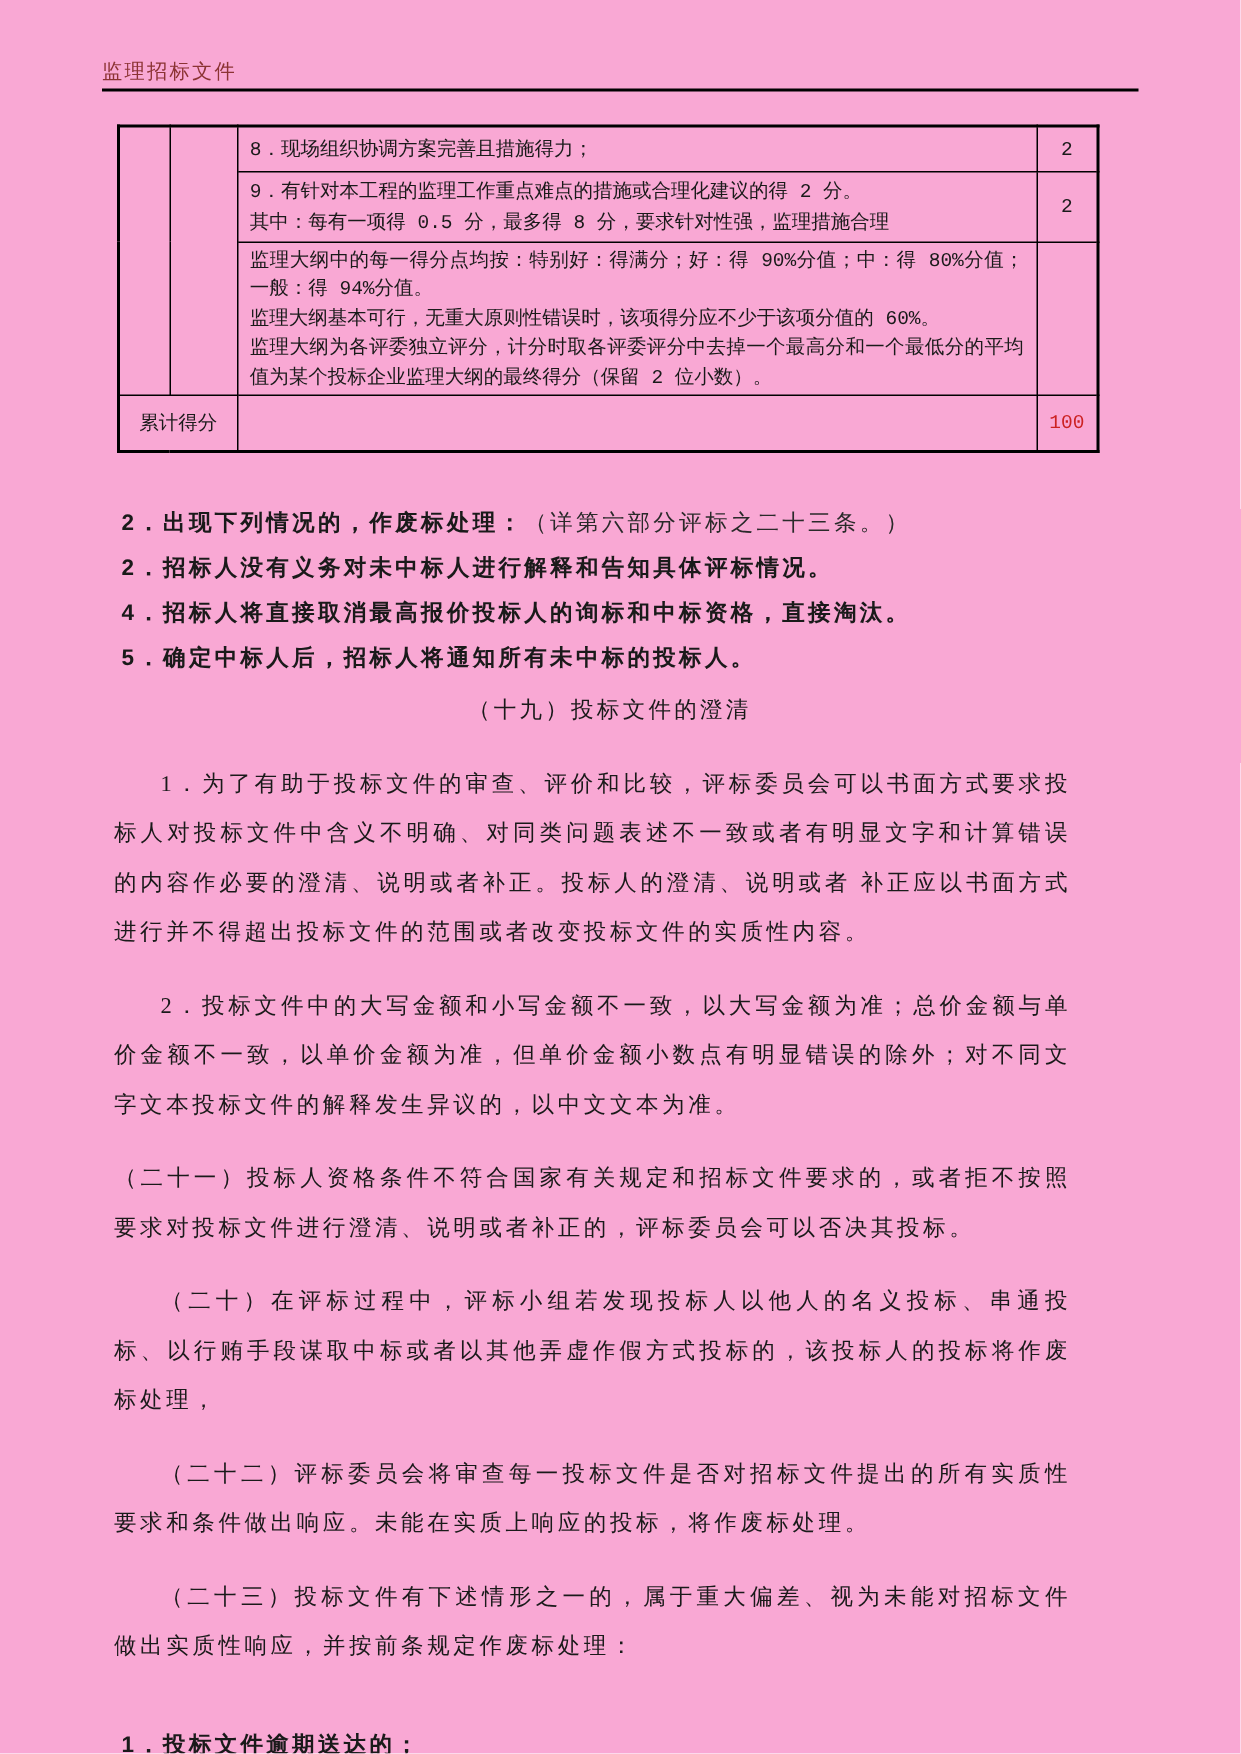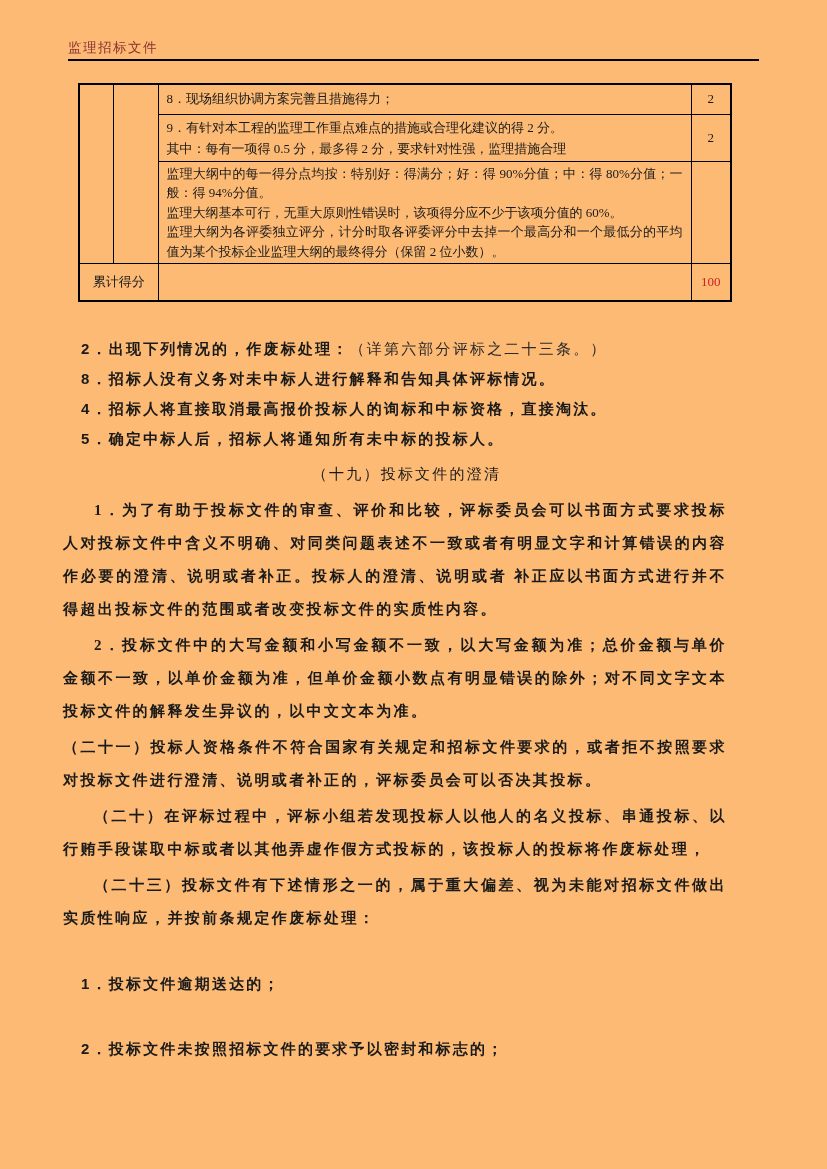--- a/index.html
+++ b/index.html
@@ -1,21 +1,21 @@
 <!DOCTYPE html>
 <html lang="zh"><head>
 <meta charset="utf-8">
 <title>监理招标文件</title>
 <style>
   html, body { margin: 0; padding: 0; background: #ffffff; }
   .page {
     position: relative;
     width: 827px;
     height: 1169px;
-    background: #fdba74;
+    background: #f9a8d4;
     font-family: "Liberation Serif", "DejaVu Serif", serif;
     color: #1a1a1a;
     overflow: hidden;
   }
 
   
   .header {
     position: absolute;
     left: 68px;
     top: 40px;
@@ -41,20 +41,21 @@
     border-collapse: collapse;
     table-layout: fixed;
     border: 2px solid #000000;
   }
   table.score-table td {
     border: 1px solid #000000;
     font-size: 13px;
     padding: 2px 8px;
     vertical-align: middle;
     overflow: hidden;
+    font-family: Liberation Mono, monospace;
   }
   td.cell-content { text-align: left; }
   td.cell-score { text-align: center; padding: 2px 2px; }
   td.cell-total-label { text-align: center; padding: 2px 2px; }
   .score-red { color: #cc2222; }
   .cell-line { line-height: 21px; }
   td.cell-outline { vertical-align: top; padding-top: 3px; }
   .outline-para {
     margin: 0;
     line-height: 19.5px;
@@ -85,26 +86,25 @@
   }
   .sec-heading {
     font-weight: 400;
     letter-spacing: 2.2px;
     line-height: 33px;
     padding-left: 23px;
     margin-top: 4px;
     text-align: center;
   }
   .para {
-    margin: 3px;
+    margin: 16px;
     text-indent: 31px;
     letter-spacing: 2.4px;
     line-height: 33px;
     text-align: justify;
-    font-weight: bold;
   }
   .para-noindent { text-indent: 0; }
   .final-item {
     font-family: "Liberation Sans", "DejaVu Sans", sans-serif;
     font-weight: 700;
     font-size: 15px;
     letter-spacing: 2.2px;
     line-height: 33px;
     padding-left: 21px;
     margin-top: 32px;
@@ -130,21 +130,21 @@
     <tbody>
       <tr style="height:30px;">
         <td rowspan="3"></td>
         <td rowspan="3"></td>
         <td class="cell-content">8．现场组织协调方案完善且措施得力；</td>
         <td class="cell-score">2</td>
       </tr>
       <tr style="height:45px;">
         <td class="cell-content">
           <div class="cell-line">9．有针对本工程的监理工作重点难点的措施或合理化建议的得 2 分。</div>
-          <div class="cell-line">其中：每有一项得 0.5 分，最多得 2 分，要求针对性强，监理措施合理</div>
+          <div class="cell-line">其中：每有一项得 0.5 分，最多得 8 分，要求针对性强，监理措施合理</div>
         </td>
         <td class="cell-score">2</td>
       </tr>
       <tr style="height:102px;">
         <td class="cell-content cell-outline">
           <p class="outline-para">监理大纲中的每一得分点均按：特别好：得满分；好：得 90%分值；中：得 80%分值；一般：得 94%分值。</p>
           <p class="outline-para">监理大纲基本可行，无重大原则性错误时，该项得分应不少于该项分值的 60%。</p>
           <p class="outline-para">监理大纲为各评委独立评分，计分时取各评委评分中去掉一个最高分和一个最低分的平均值为某个投标企业监理大纲的最终得分（保留 2 位小数）。</p>
         </td>
         <td class="cell-score"></td>
@@ -155,34 +155,35 @@
         <td class="cell-score score-red">100</td>
       </tr>
     </tbody>
   </table>
 
   <div class="body-text">
 
     <div class="bold-item">
       <span>2．出现下列情况的，作废标处理：</span><span class="item-note">（详第六部分评标之二十三条。）</span>
     </div>
-    <div class="bold-item">8．招标人没有义务对未中标人进行解释和告知具体评标情况。</div>
+    <div class="bold-item">2．招标人没有义务对未中标人进行解释和告知具体评标情况。</div>
     <div class="bold-item">4．招标人将直接取消最高报价投标人的询标和中标资格，直接淘汰。</div>
     <div class="bold-item">5．确定中标人后，招标人将通知所有未中标的投标人。</div>
 
     <div class="sec-heading">（十九）投标文件的澄清</div>
 
     <p class="para">1．为了有助于投标文件的审查、评价和比较，评标委员会可以书面方式要求投标人对投标文件中含义不明确、对同类问题表述不一致或者有明显文字和计算错误的内容作必要的澄清、说明或者补正。投标人的澄清、说明或者 补正应以书面方式进行并不得超出投标文件的范围或者改变投标文件的实质性内容。</p>
 
     <p class="para">2．投标文件中的大写金额和小写金额不一致，以大写金额为准；总价金额与单价金额不一致，以单价金额为准，但单价金额小数点有明显错误的除外；对不同文字文本投标文件的解释发生异议的，以中文文本为准。</p>
 
     <p class="para para-noindent">（二十一）投标人资格条件不符合国家有关规定和招标文件要求的，或者拒不按照要求对投标文件进行澄清、说明或者补正的，评标委员会可以否决其投标。</p>
 
     <p class="para">（二十）在评标过程中，评标小组若发现投标人以他人的名义投标、串通投标、以行贿手段谋取中标或者以其他弄虚作假方式投标的，该投标人的投标将作废标处理，</p>
 
+    <p class="para">（二十二）评标委员会将审查每一投标文件是否对招标文件提出的所有实质性要求和条件做出响应。未能在实质上响应的投标，将作废标处理。</p>
 
     <p class="para">（二十三）投标文件有下述情形之一的，属于重大偏差、视为未能对招标文件做出实质性响应，并按前条规定作废标处理：</p>
 
     <div class="final-item">1．投标文件逾期送达的；</div>
     <div class="final-item">2．投标文件未按照招标文件的要求予以密封和标志的；</div>
 
   </div>
 </div>
 
 </body></html>

